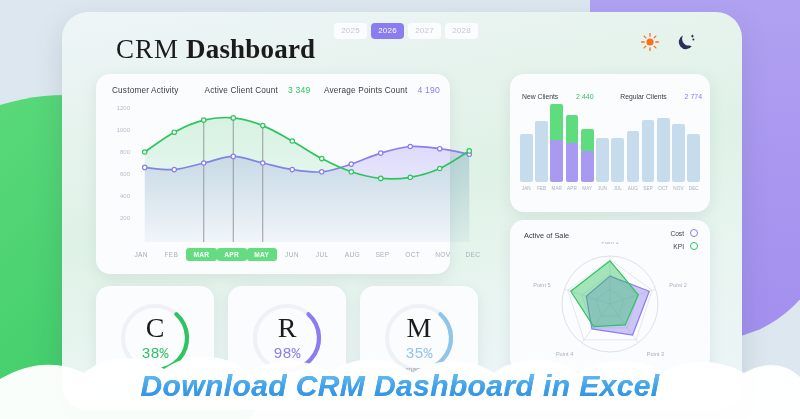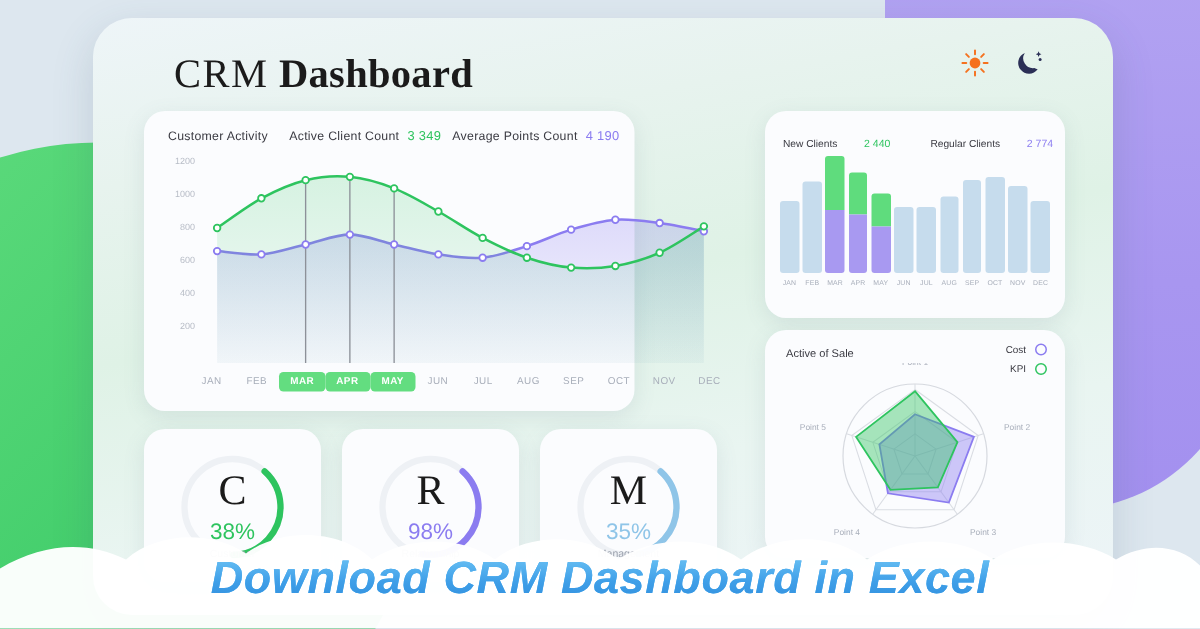--- a/index.html
+++ b/index.html
@@ -60,21 +60,21 @@
   .mode-toggle { position: absolute; right: 46px; top: 20px; display: flex; gap: 16px; align-items: center; }
   .sun-icon, .moon-icon { width: 20px; height: 20px; }
 
   
   .card {
     position: absolute; background: #fbfcfe; border-radius: 14px;
     box-shadow: 0 4px 14px rgba(90,115,135,.13);
   }
 
   
-  .card-line { left: 34px; top: 62px; width: 327px; height: 200px; }
+  .card-line { left: 34px; top: 62px; width: 354px; height: 200px; }
   .line-head { position: absolute; left: 16px; top: 11px; right: 10px; display: flex; align-items: baseline; white-space: nowrap; }
   .lh-label { font-size: 8.2px; color: #3a3a42; letter-spacing: .2px; }
   .lh-gap1 { width: 42px; } .lh-gap2 { width: 16px; } .lh-gap3 { width: 22px; }
   .lh-val-green { font-size: 8.6px; color: #2ec45f; letter-spacing: .2px; }
   .lh-val-purple { font-size: 8.6px; color: #8b7cf0; letter-spacing: .2px; }
 
   .line-plot { position: absolute; left: 8px; top: 28px; width: 384px; height: 140px; }
   .y-labels { position: absolute; left: 8px; top: 28px; width: 26px; height: 146px; }
   .y-lab { position: absolute; right: 0; font-size: 6px; color: #b7bcc6; }
 
@@ -113,21 +113,21 @@
   .radar-svg { position: absolute; left: 16px; top: 22px; }
 
   
   .card-gauge { top: 274px; width: 118px; height: 102px; }
   .g1 { left: 34px; } .g2 { left: 166px; } .g3 { left: 298px; }
   .gauge-wrap { position: absolute; left: 0; right: 0; top: 12px; display: flex; justify-content: center; }
   .gauge-letter {
     position: absolute; left: 0; right: 0; top: 26px; text-align: center;
     font-family: "Liberation Serif", serif; font-size: 28px; color: #1b1b1b;
   }
-  .gauge-pct { position: absolute; left: 0; right: 0; top: 60px; text-align: center; font-size: 15px; }
+  .gauge-pct { position: absolute; left: 0; right: 0; top: 60px; text-align: center; font-size: 15px; font-family: Liberation Mono, monospace; }
   .gauge-label { position: absolute; left: 0; right: 0; top: 80px; text-align: center; font-size: 7px; color: #9aa0ac; }
 
   
   .cloud-band { position: absolute; left: 0; bottom: 0; width: 800px; height: 76px; }
   .banner-text {
     position: absolute; left: 0; width: 800px; bottom: 16px; text-align: center;
     font-family: "Liberation Sans", sans-serif;
     font-size: 30px; font-weight: bold; font-style: italic; letter-spacing: .4px;
     color: #3ea8ef;
     -webkit-text-stroke: 3.5px #ffffff;
@@ -154,20 +154,26 @@
 
   <div class="window">
     <div class="window-inner">
 
       <div class="header">
         <div class="title">
           <span class="bold">CRM</span>
           <span class="thin">Dashboard</span>
         </div>
 
+        <div class="year-tabs">
+          <div class="year-tab">2025</div>
+          <div class="year-tab active">2026</div>
+          <div class="year-tab">2027</div>
+          <div class="year-tab">2028</div>
+        </div>
 
         <div class="mode-toggle">
           <span class="sun-icon">
             <svg width="20" height="20" viewBox="0 0 20 20">
               <circle cx="10" cy="10" r="3.6" fill="#f5711e"></circle>
               <g stroke="#f5711e" stroke-width="1.3" stroke-linecap="round">
                 <line x1="10" y1="1.6" x2="10" y2="4.2"></line>
                 <line x1="10" y1="15.8" x2="10" y2="18.4"></line>
                 <line x1="1.6" y1="10" x2="4.2" y2="10"></line>
                 <line x1="15.8" y1="10" x2="18.4" y2="10"></line>

